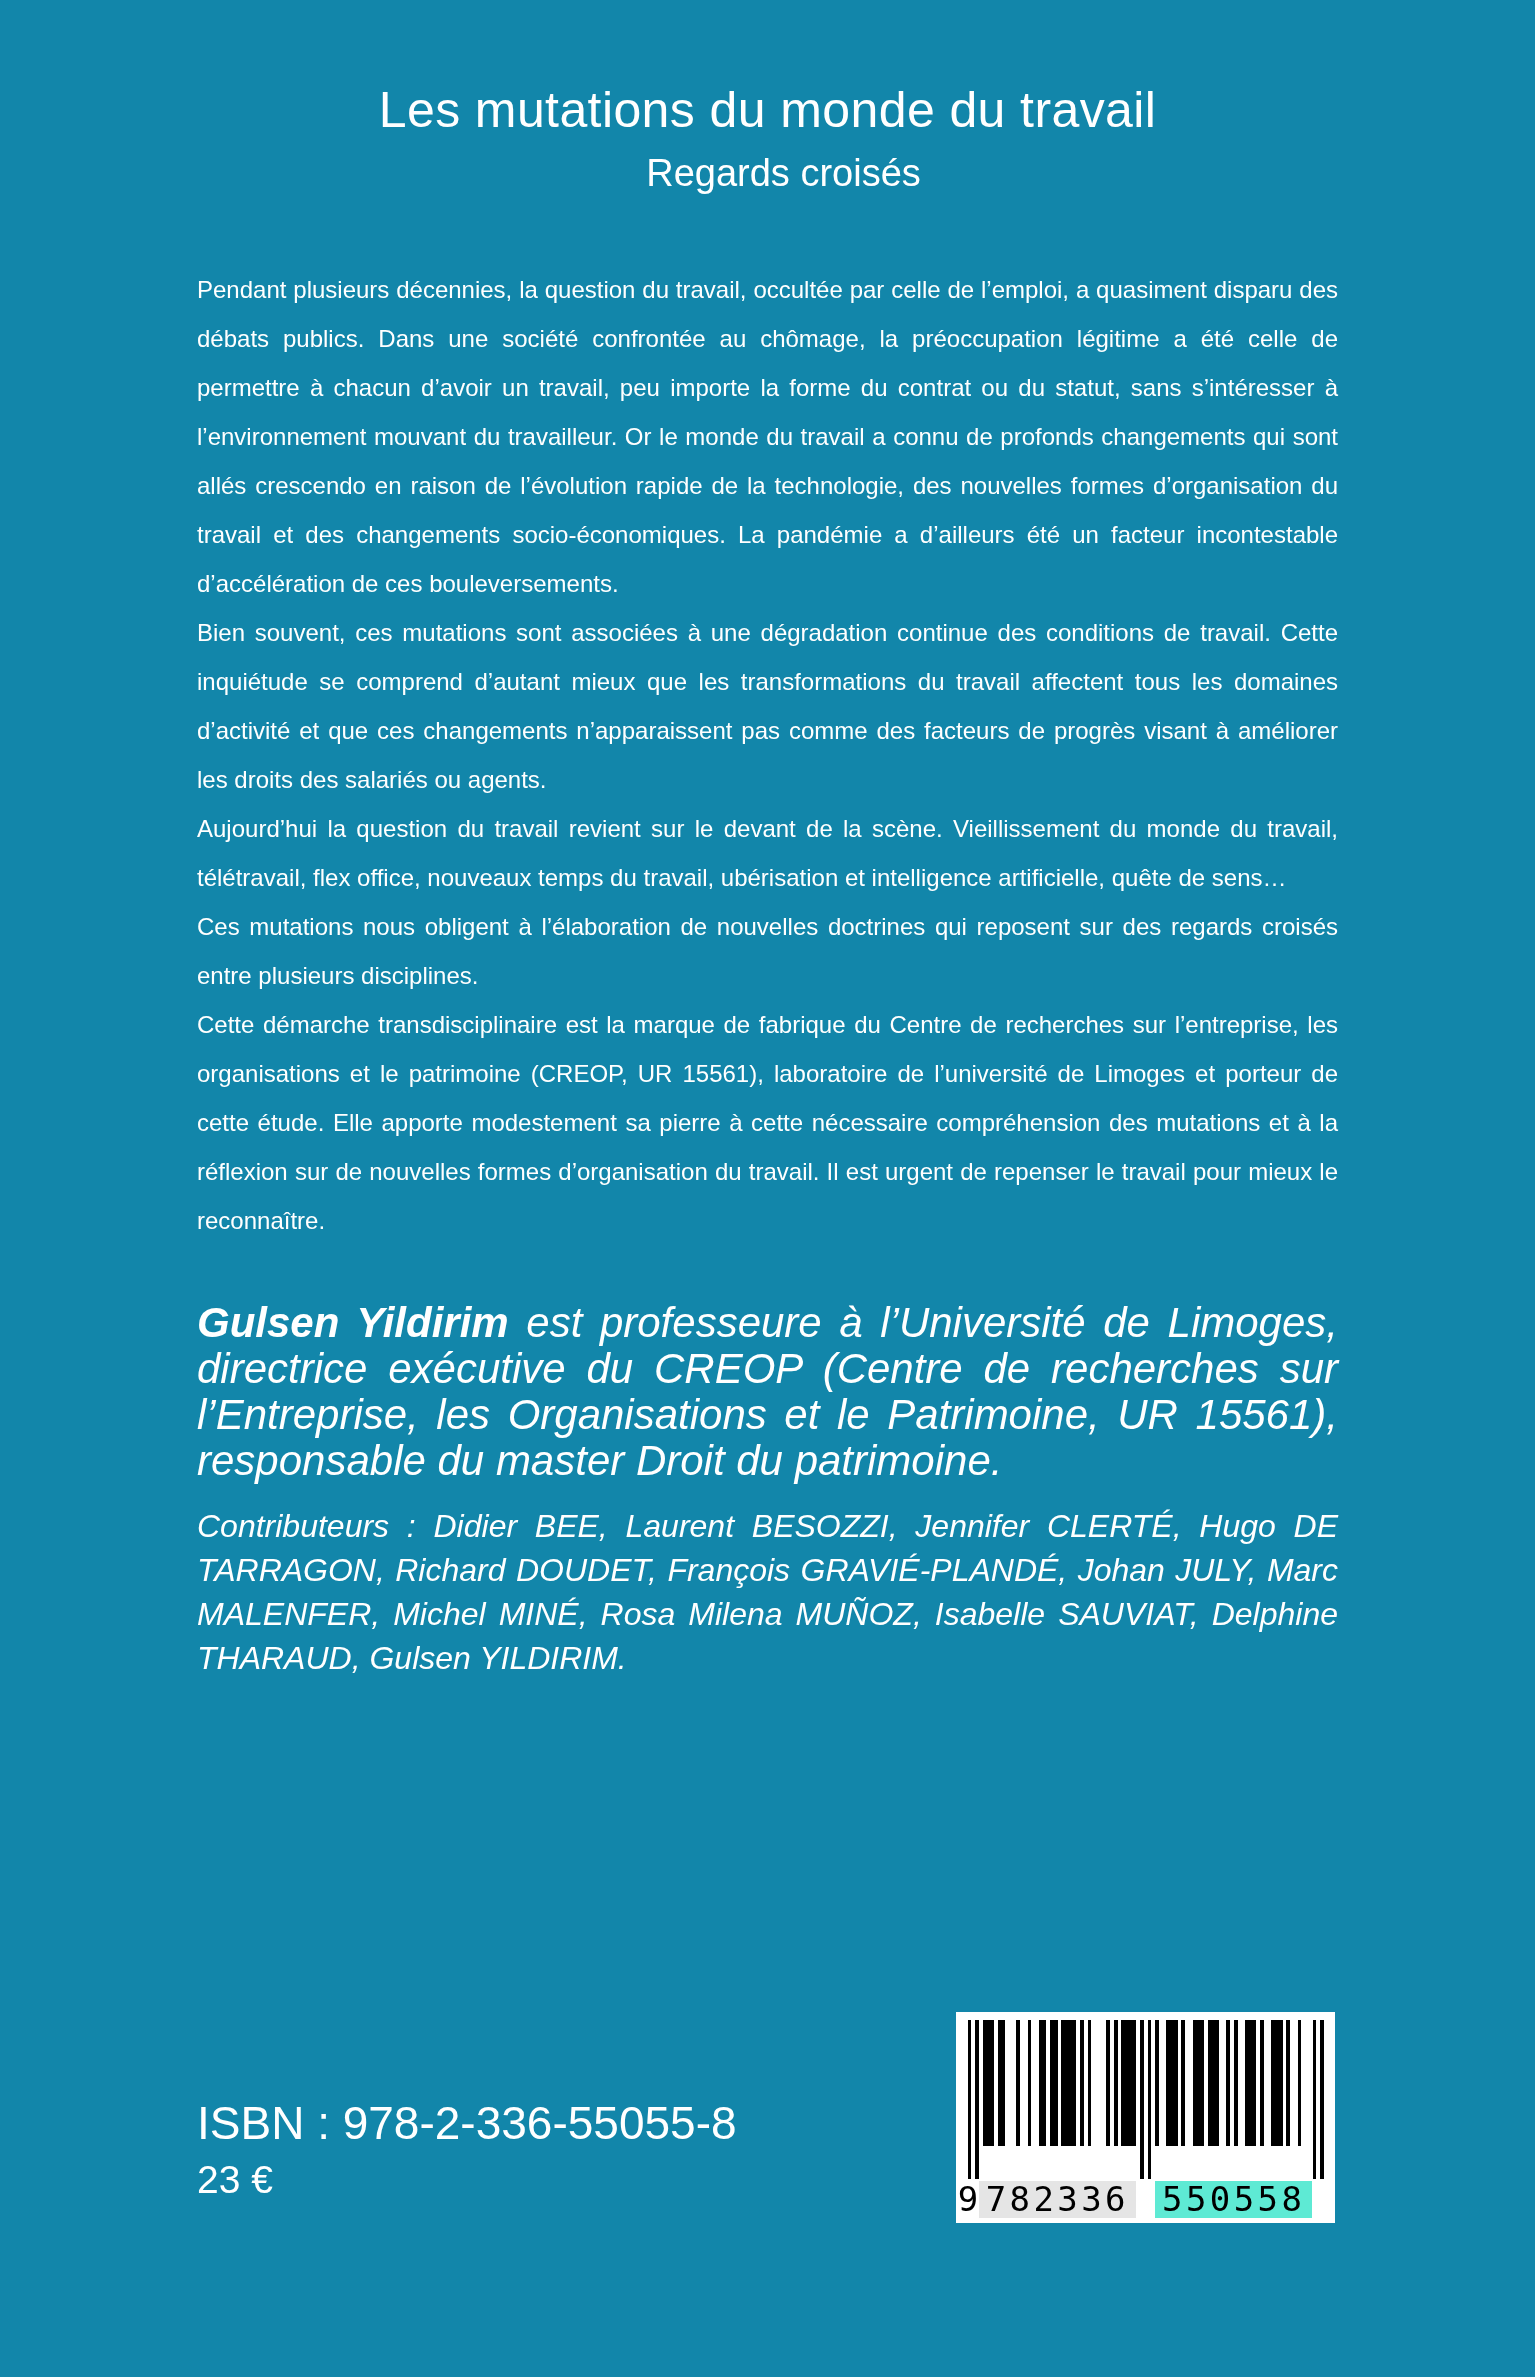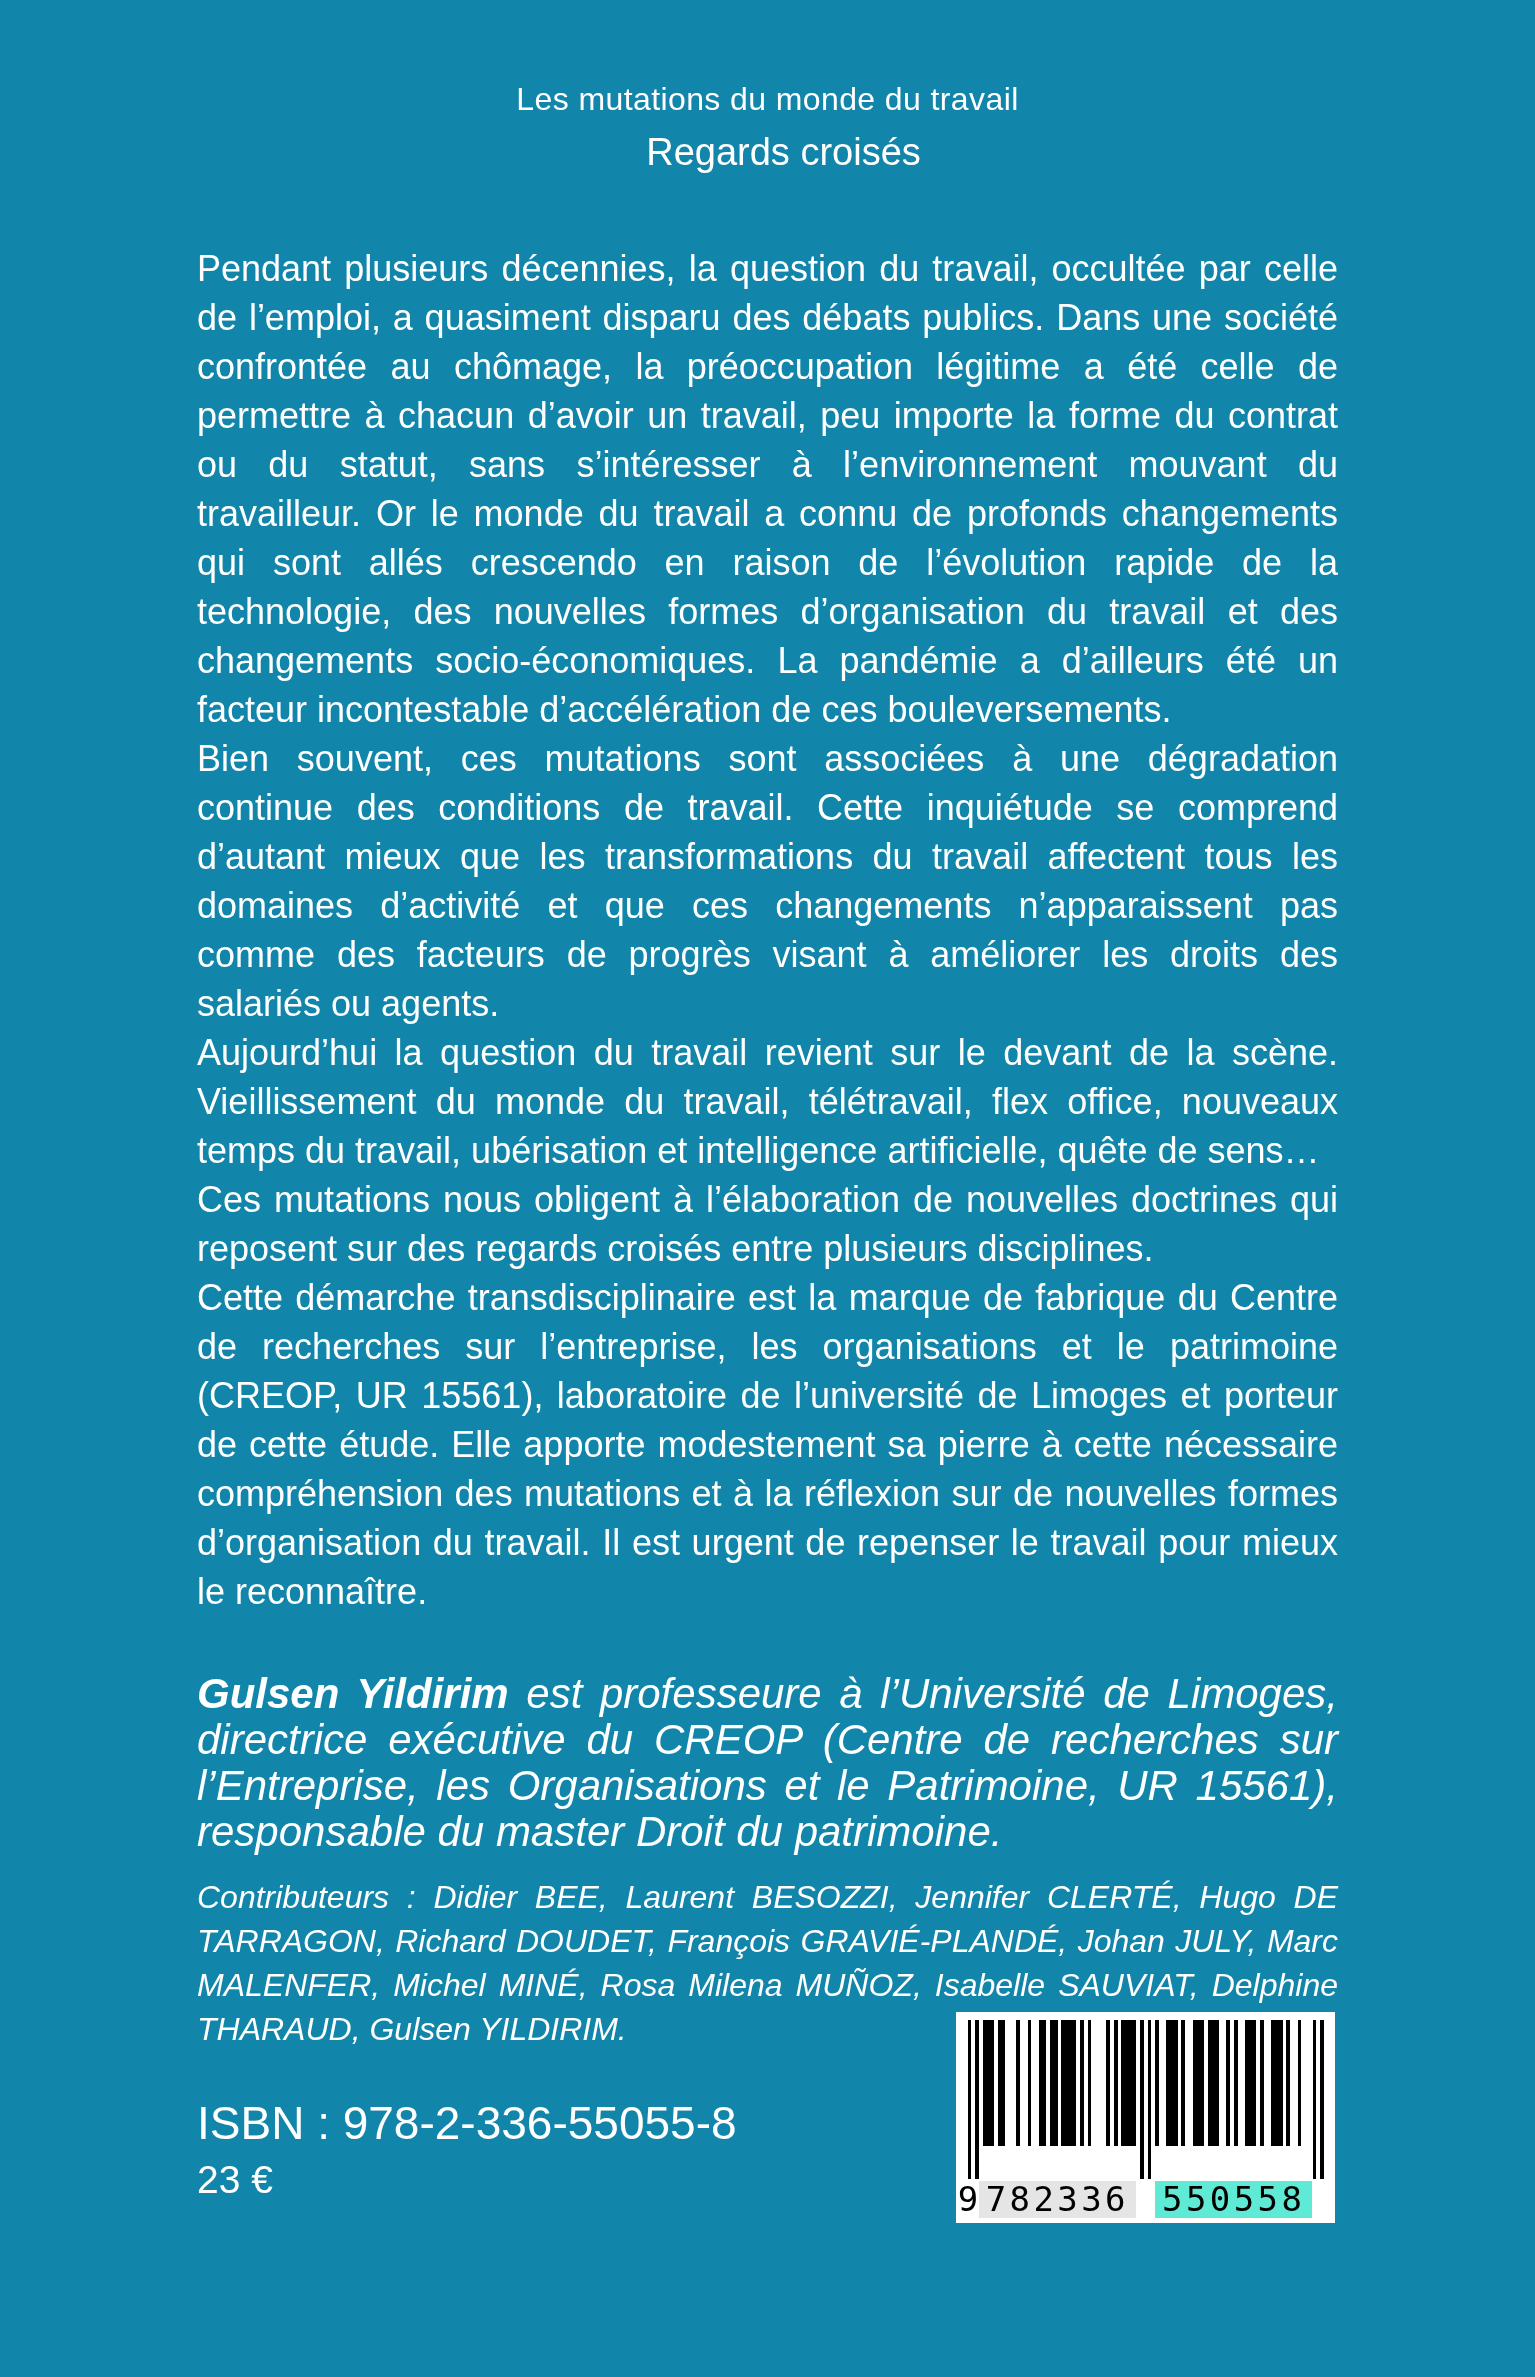--- a/index.html
+++ b/index.html
@@ -7,30 +7,30 @@
     position:relative;
     width:1535px;height:2377px;
     background:#1286aa;
     color:#ffffff;
     font-family:"Liberation Sans",sans-serif;
     overflow:hidden;
   }
   .title{
     margin:0;padding-top:81px;
     text-align:center;
-    font-size:32px;font-weight:400;letter-spacing:0.4px;
+    font-size:50px;font-weight:400;letter-spacing:0.4px;
   }
   .subtitle{
     margin:13.4px 0 0;
     text-align:center;
     font-size:38px;font-weight:400;padding-left:32px;
   }
   .synopsis{
     margin:70px 197px 12px;
-    font-size:36px;line-height:49px;
+    font-size:24px;line-height:49px;
     text-align:justify;
   }
   .synopsis p{margin:0;}
   .bio{
     margin:55px 197px 0;
     font-size:42px;line-height:46px;
     font-style:italic;text-align:justify;
   }
   .bio .author{font-weight:700;}
   .contributors{

